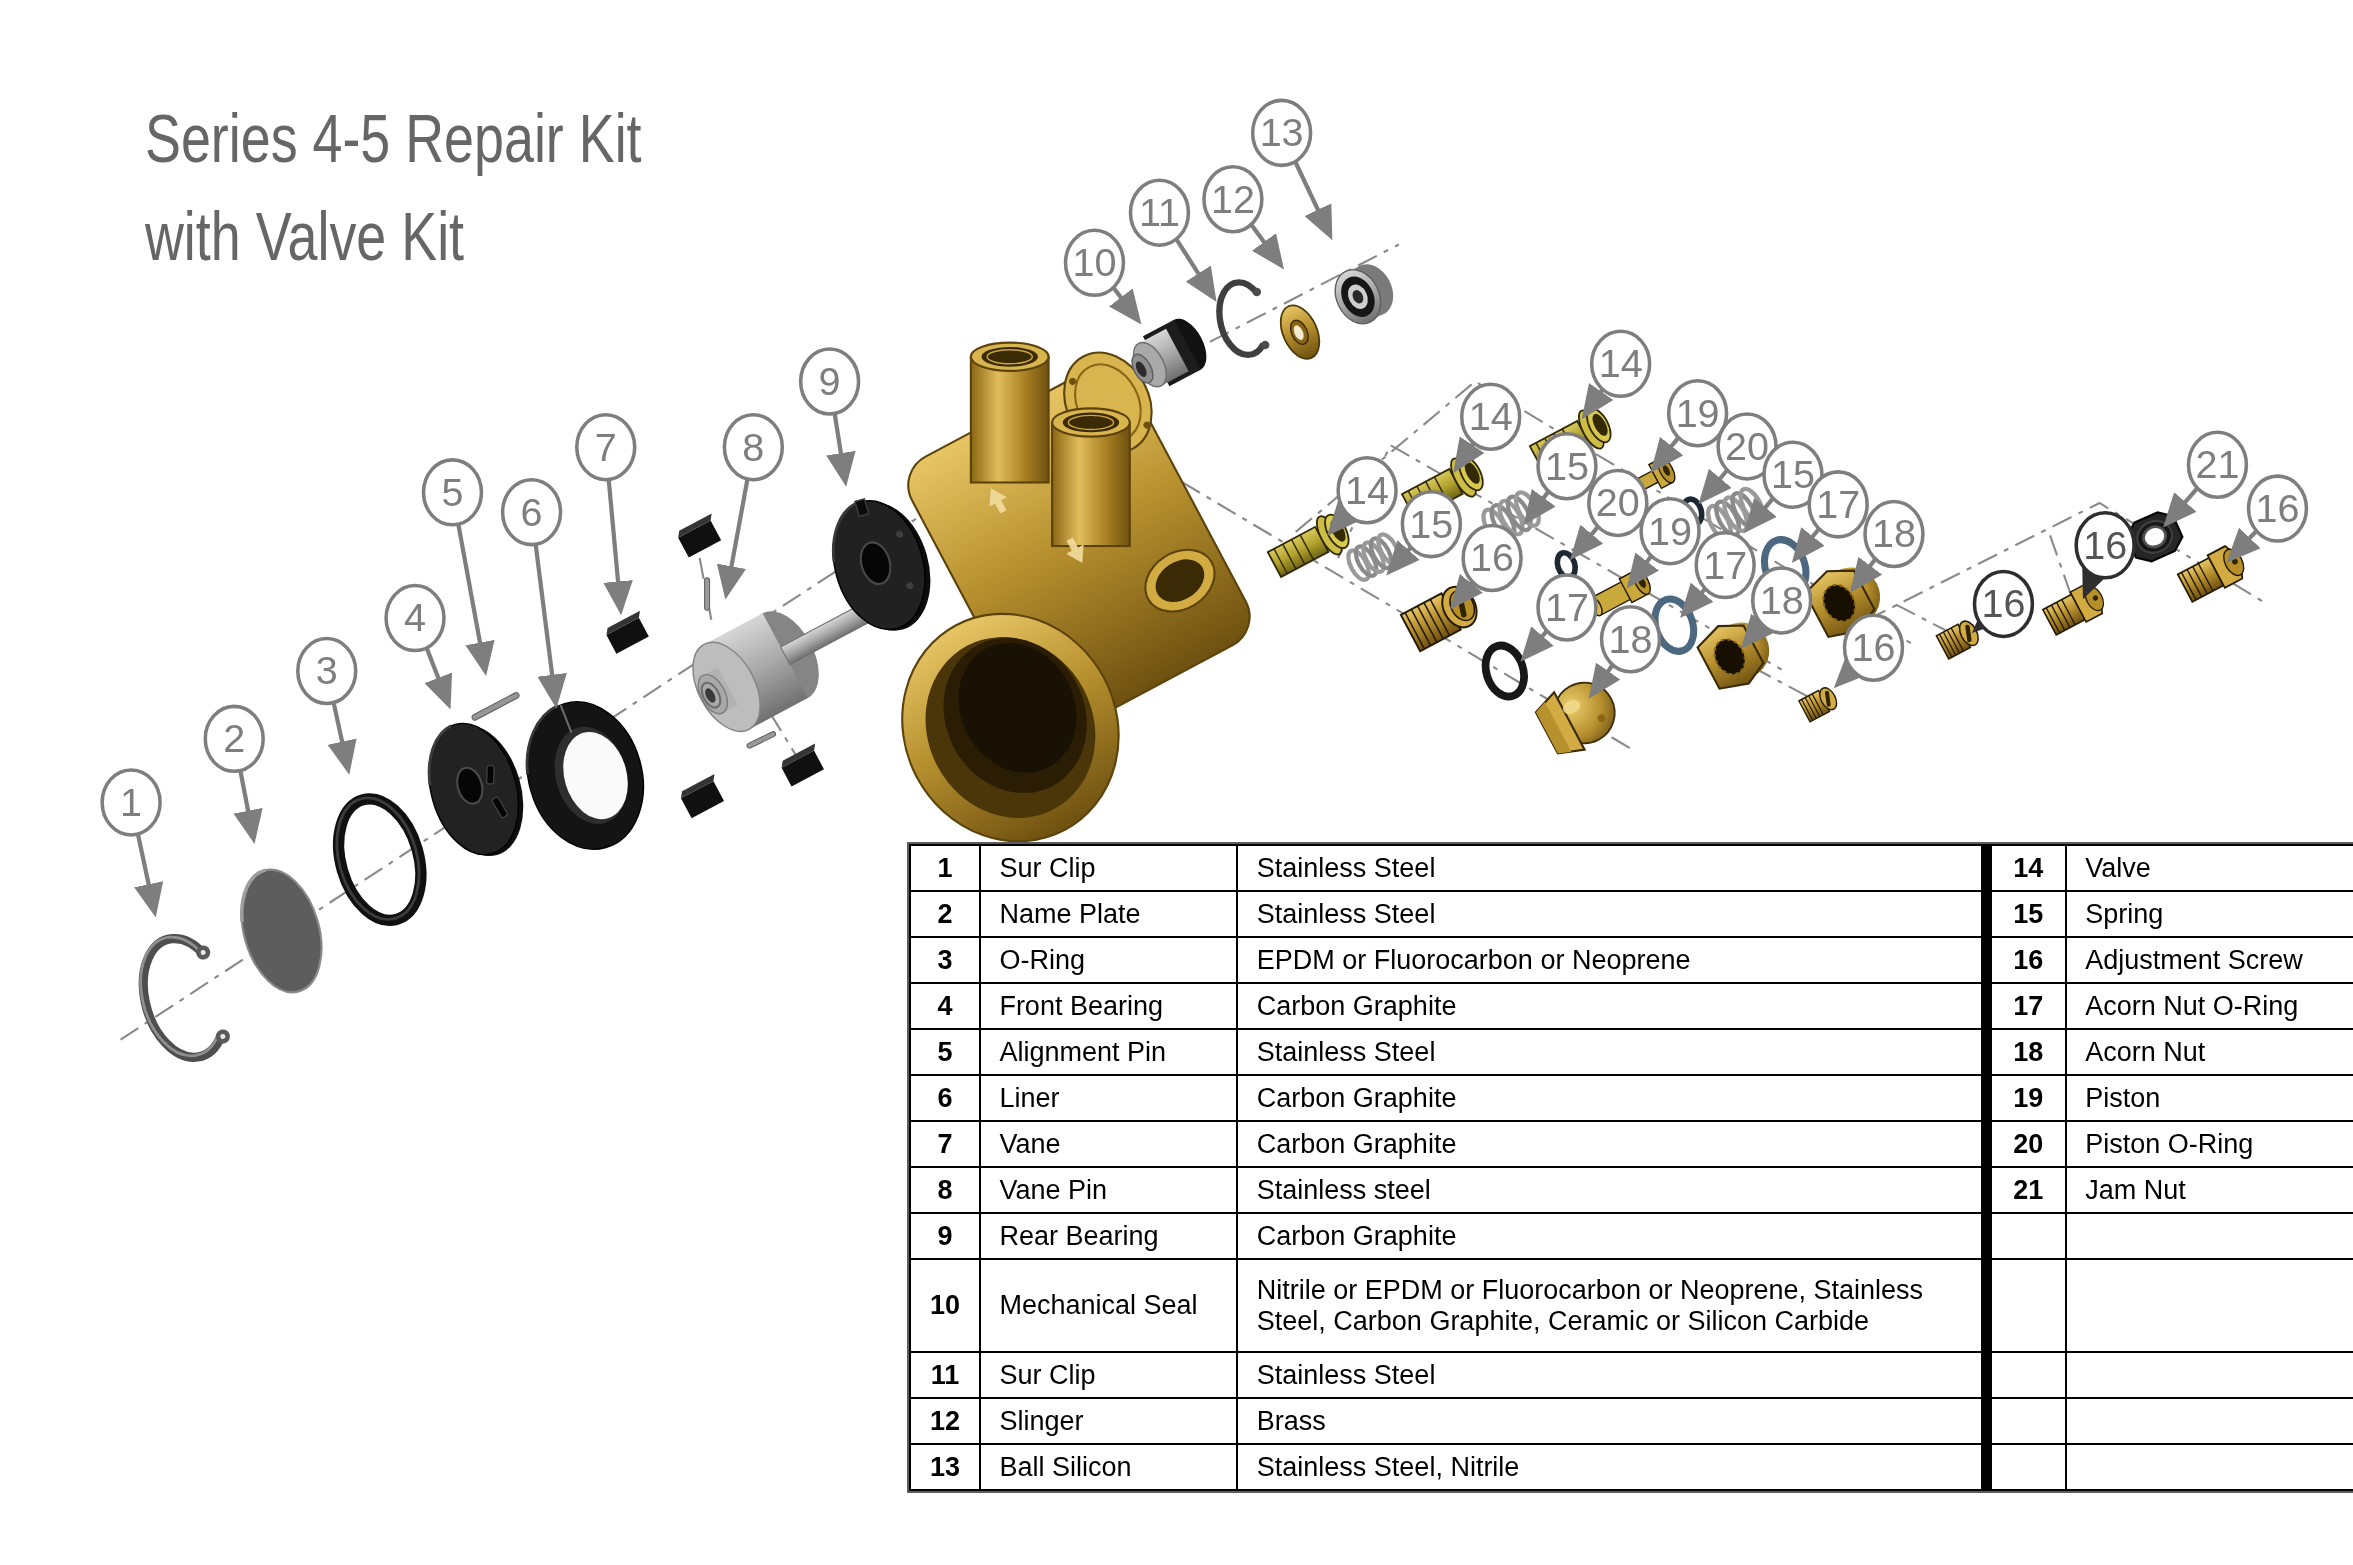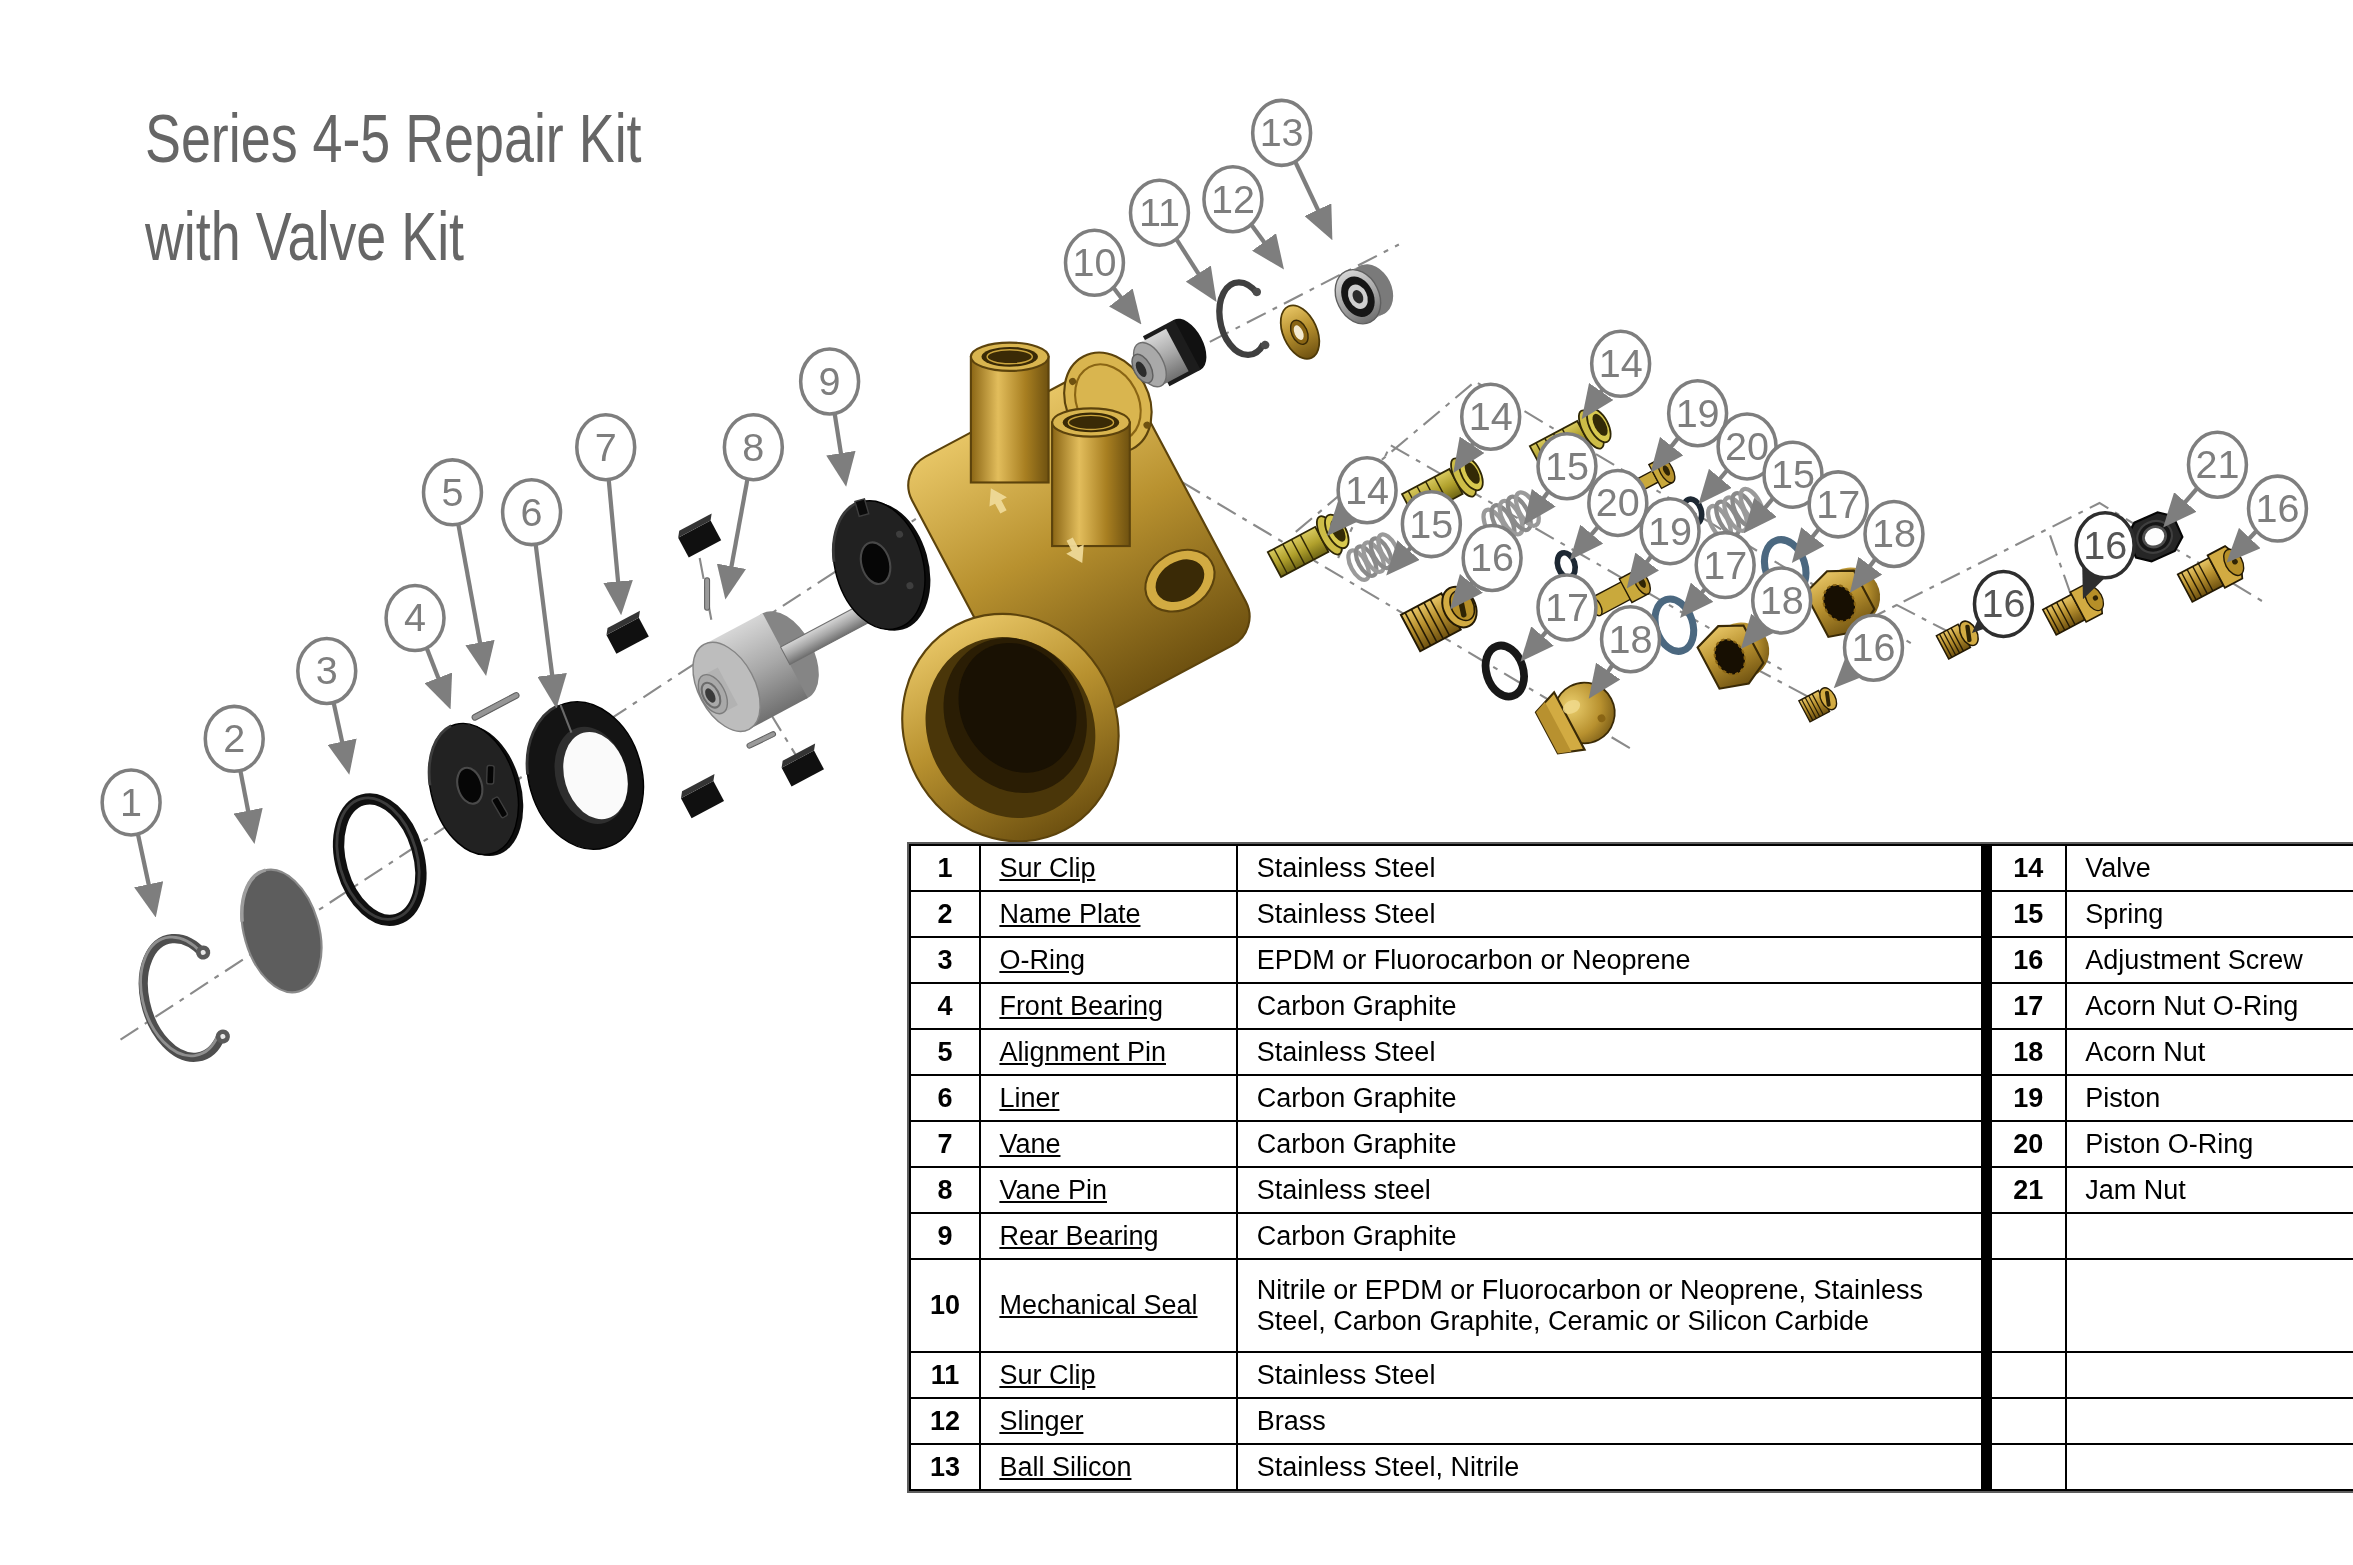--- a/index.html
+++ b/index.html
@@ -24,21 +24,21 @@
   
   #table-wrap{position:absolute;left:891px;top:842px;display:flex;
               align-items:flex-start;border:2.8px solid #5d5d5d;background:#fff;}
   table{border-collapse:collapse;table-layout:fixed;}
   td{border:2.8px solid #000;font-size:27px;color:#000;vertical-align:middle;
      padding:0 0 0 18.4px;overflow:hidden;}
   td.num{text-align:center;font-weight:bold;padding:0;}
   #t-left{width:1015px;border-right:9.2px solid #000;}
   #t-right{width:343px;}
   #t-left td.num{width:68px;}
-  #t-left td.name{width:237px;text-decoration:underline;}
+  #t-left td.name{width:237px;}
   #t-left td.mat{width:710px;padding-right:14px;margin-top:8px;}
   #t-right td.num{width:73px;}
   #t-right td.name{width:270px;border-radius:9px;}
   tr.r{height:46px;}
   tr.tall{height:93px;}
 </style>
 </head>
 <body>
 
 <div id="stage">

